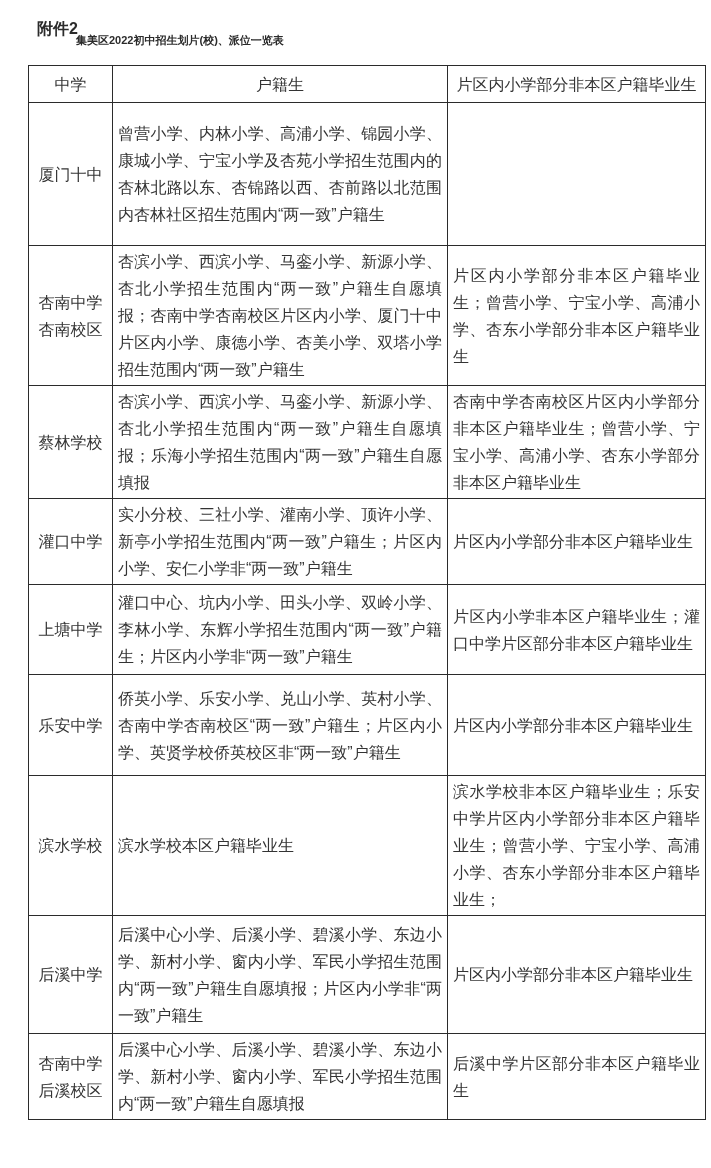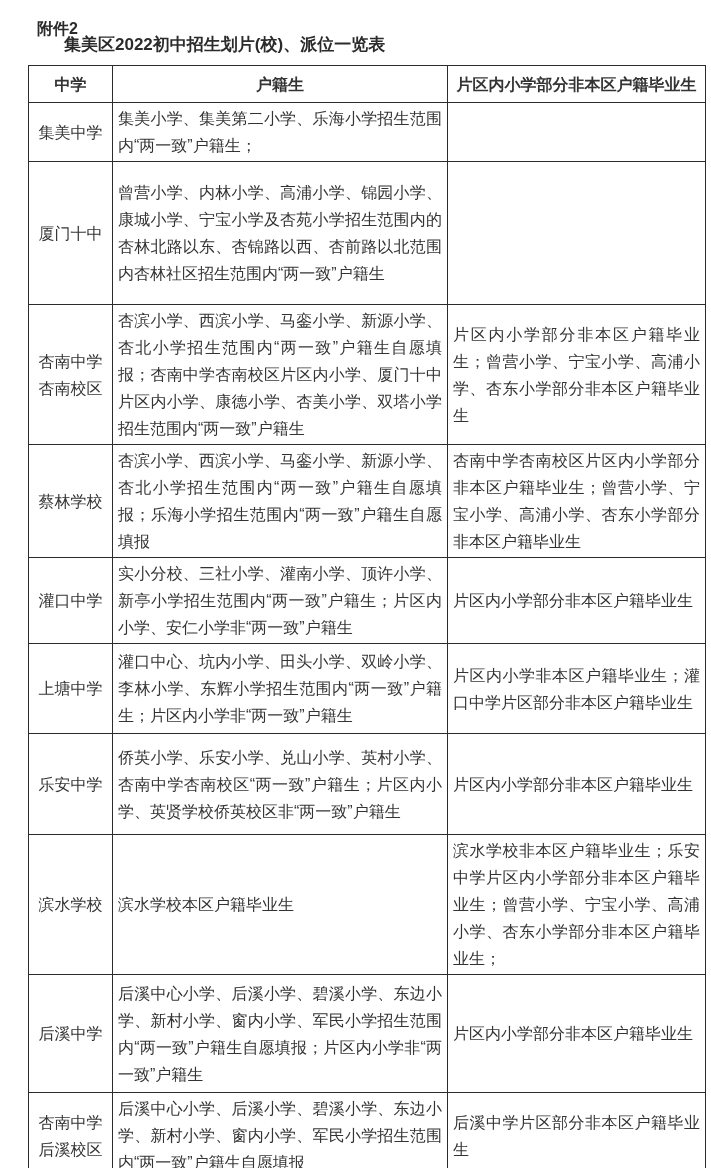--- a/index.html
+++ b/index.html
@@ -18,23 +18,23 @@
   .attachment-label {
     position: absolute;
     left: 37px;
     top: 19px;
     font-size: 16px;
     font-weight: bold;
     color: #2b2b2b;
   }
   .doc-title {
     position: absolute;
-    left: 64px;
+    left: 76px;
     top: 33px;
-    font-size: 17px;
+    font-size: 11px;
     font-weight: bold;
     color: #2b2b2b;
   }
   table.zoning {
     position: absolute;
     left: 28px;
     top: 65px;
     width: 677px;
     border-collapse: collapse;
     table-layout: fixed;
@@ -48,21 +48,20 @@
     border: 1px solid #2b2b2b;
     vertical-align: middle;
     line-height: 27px;
     font-weight: normal;
     padding: 2px 5px;
     overflow: hidden;
   }
   table.zoning th {
     text-align: center;
     padding: 2px 1px;
-    font-weight: bold;
   }
   td.school-cell {
     text-align: center;
     padding: 2px 2px;
   }
   td.text-cell {
     text-align: justify;
     text-align-last: left;
   }
 </style>
@@ -80,25 +79,20 @@
       <col class="c3">
   </colgroup>
   <thead>
     <tr style="height:37px;">
       <th>中学</th>
       <th>户籍生</th>
       <th>片区内小学部分非本区户籍毕业生</th>
     </tr>
   </thead>
   <tbody>
-      <tr style="height: 58px;">
-        <td class="school-cell">集美中学</td>
-        <td class="text-cell">集美小学、集美第二小学、乐海小学招生范围内“两一致”户籍生；</td>
-        <td class="text-cell"></td>
-      </tr>
       <tr style="height: 143px;">
         <td class="school-cell">厦门十中</td>
         <td class="text-cell">曾营小学、内林小学、高浦小学、锦园小学、康城小学、宁宝小学及杏苑小学招生范围内的杏林北路以东、杏锦路以西、杏前路以北范围内杏林社区招生范围内“两一致”户籍生</td>
         <td class="text-cell"></td>
       </tr>
       <tr style="height: 138px;">
         <td class="school-cell">杏南中学杏南校区</td>
         <td class="text-cell">杏滨小学、西滨小学、马銮小学、新源小学、杏北小学招生范围内“两一致”户籍生自愿填报；杏南中学杏南校区片区内小学、厦门十中片区内小学、康德小学、杏美小学、双塔小学招生范围内“两一致”户籍生</td>
         <td class="text-cell">片区内小学部分非本区户籍毕业生；曾营小学、宁宝小学、高浦小学、杏东小学部分非本区户籍毕业生</td>
       </tr>

